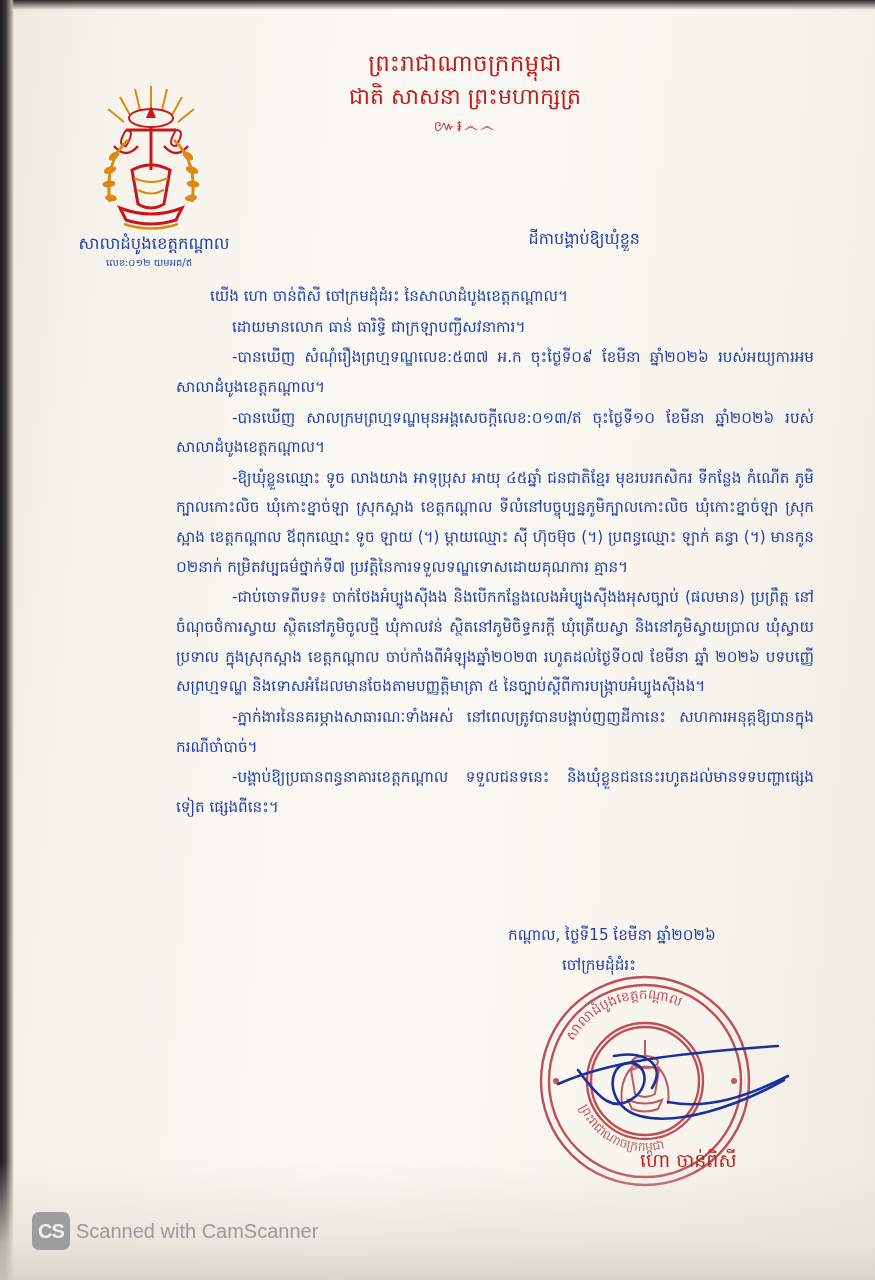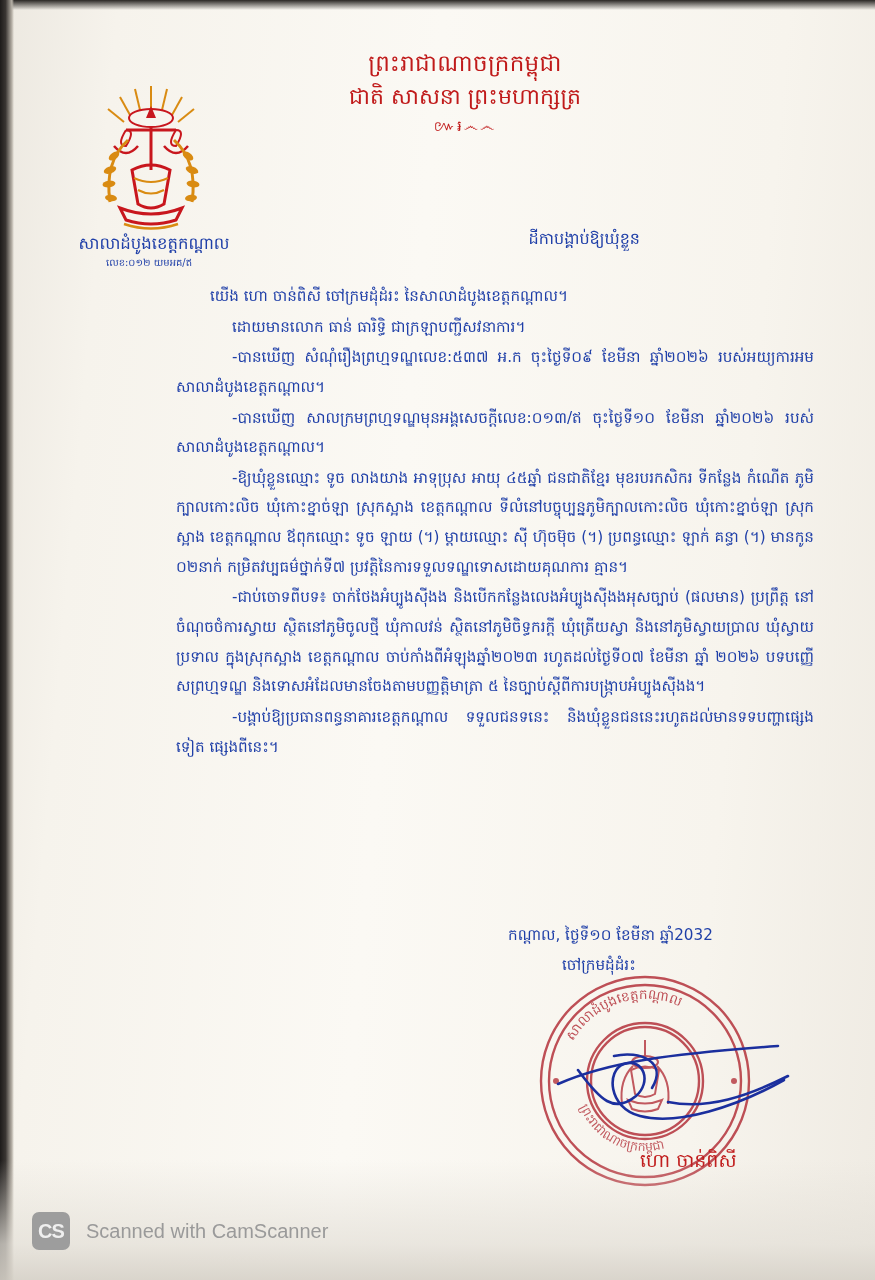--- a/index.html
+++ b/index.html
@@ -144,21 +144,21 @@
     font-size: 19px;
     text-align: left;
   }
 
   
   #watermark {
     position: absolute;
     left: 32px; bottom: 30px;
     display: flex;
     align-items: center;
-    gap: 16px;
+    gap: 6px;
   }
   #cs-logo {
     width: 38px; height: 38px;
     border-radius: 7px;
     background: #9d9d9d;
     color: #efefef;
     display: flex;
     align-items: center;
     justify-content: center;
     font-size: 20px;
@@ -236,25 +236,26 @@
 
   <div id="doc-title">ដីកាបង្គាប់ឱ្យឃុំខ្លួន</div>
 
   <div id="body-text">
     <p class="ind">យើង ហោ ចាន់ពិសី ចៅក្រមដំុដំរះ នៃសាលាដំបូងខេត្តកណ្តាល។</p>
     <p class="ind2">ដោយមានលោក ធាន់ ធារិទ្ធិ ជាក្រឡាបញ្ជីសវនាការ។</p>
     <p class="ind2">-បានឃើញ សំណុំរឿងព្រហ្មទណ្ឌលេខ:៥៣៧ អ.ក ចុះថ្ងៃទី០៩ ខែមីនា ឆ្នាំ២០២៦ របស់អយ្យការអម សាលាដំបូងខេត្តកណ្តាល។</p>
     <p class="ind2">-បានឃើញ សាលក្រមព្រហ្មទណ្ឌមុនអង្គសេចក្តីលេខ:០១៣/ឥ ចុះថ្ងៃទី១០ ខែមីនា ឆ្នាំ២០២៦ របស់សាលាដំបូងខេត្តកណ្តាល។</p>
     <p class="ind2">-ឱ្យឃុំខ្លួនឈ្មោះ ទូច លាងយាង អាទុប្រុស អាយុ ៤៥ឆ្នាំ ជនជាតិខ្មែរ មុខរបរកសិករ ទីកន្លែង កំណើត ភូមិក្បាលកោះលិច ឃុំកោះខ្នាច់ឡា ស្រុកស្អាង ខេត្តកណ្តាល ទីលំនៅបច្ចុប្បន្នភូមិក្បាលកោះលិច ឃុំកោះខ្នាច់ឡា ស្រុកស្អាង ខេត្តកណ្តាល ឪពុកឈ្មោះ ទូច ឡាយ (។) ម្តាយឈ្មោះ ស៊ី ហ៊ុចម៊ុច (។) ប្រពន្ធឈ្មោះ ឡាក់ គន្ធា (។) មានកូន ០២នាក់ កម្រិតវប្បធម៌ថ្នាក់ទី៧ ប្រវត្តិនៃការទទួលទណ្ឌទោសដោយគុណការ គ្មាន។</p>
     <p class="ind2">-ជាប់ចោទពីបទ៖ ចាក់ថែងអំប្បូងស៊ីងង និងបើកកន្លែងលេងអំប្បូងស៊ីងងអុសច្បាប់ (ផលមាន) ប្រព្រឹត្ត នៅចំណុចថំការស្វាយ ស្ថិតនៅភូមិចូលថ្មី ឃុំកាលវន់ ស្ថិតនៅភូមិចិទ្ធករក្តី ឃុំត្រើយស្វា និងនៅភូមិស្វាយប្រាល ឃុំស្វាយប្រទាល ក្នុងស្រុកស្អាង ខេត្តកណ្តាល ចាប់កាំងពីអំឡុងឆ្នាំ២០២៣ រហូតដល់ថ្ងៃទី០៧ ខែមីនា ឆ្នាំ ២០២៦ បទបញ្ញើសព្រហ្មទណ្ឌ និងទោសអំដែលមានចែងតាមបញ្ញត្តិមាត្រា ៥ នៃច្បាប់ស្តីពីការបង្រ្កាបអំប្បូងស៊ីងង។</p>
+    <p class="ind2">-ភ្នាក់ងារនៃនគរម្ភាងសាធារណៈទាំងអស់ នៅពេលត្រូវបានបង្គាប់ញញដីកានេះ សហការអនុគ្តឱ្យបានក្នុង ករណីចាំបាច់។</p>
     <p class="ind2">-បង្គាប់ឱ្យប្រធានពន្ធនាគារខេត្តកណ្តាល ទទួលជនទនេះ និងឃុំខ្លួនជននេះរហូតដល់មានទទបញ្ហាផ្សេងទៀត ផ្សេងពីនេះ។</p>
   </div>
 
   <div id="closing">
-    <div class="c2">កណ្តាល, ថ្ងៃទី១០ ខែមីនា ឆ្នាំ2032</div>
+    <div class="c2">កណ្តាល, ថ្ងៃទី15 ខែមីនា ឆ្នាំ២០២៦</div>
     <div class="c3">ចៅក្រមដំុដំរះ</div>
   </div>
 
   <div id="stamp">
     <svg width="222" height="222" viewBox="0 0 222 222" xmlns="http://www.w3.org/2000/svg">
       <g fill="none" stroke="#b4333c" stroke-width="2.4" opacity="0.85">
         <circle cx="111" cy="111" r="104"></circle>
         <circle cx="111" cy="111" r="96"></circle>
         <circle cx="111" cy="111" r="58"></circle>
         <circle cx="111" cy="111" r="54"></circle>

